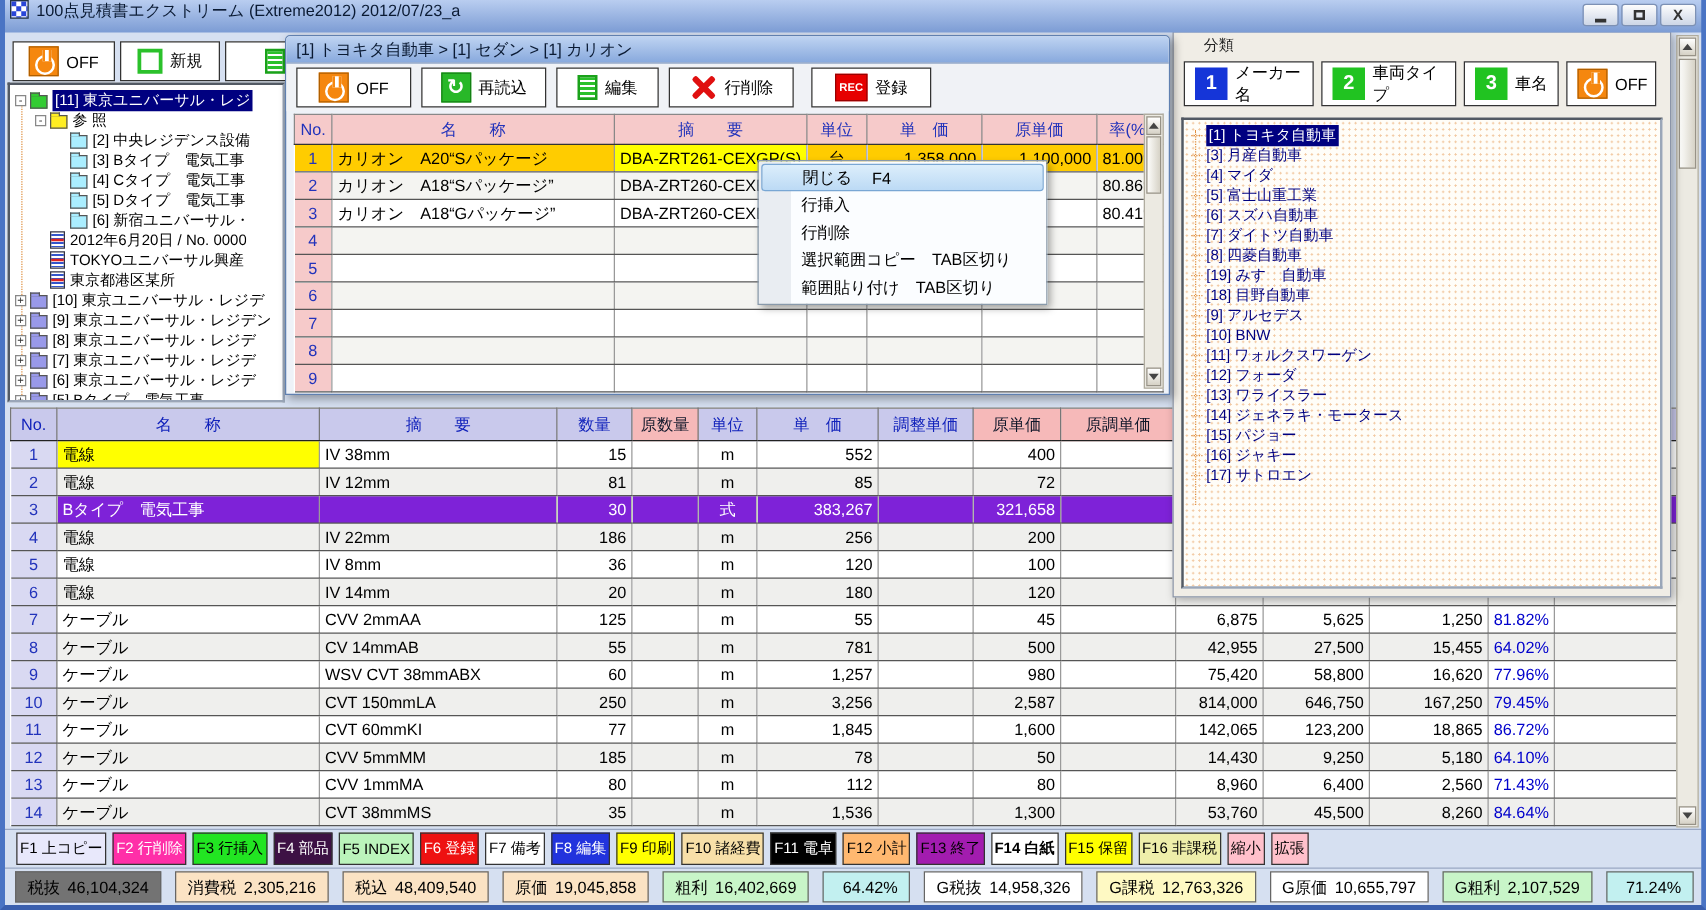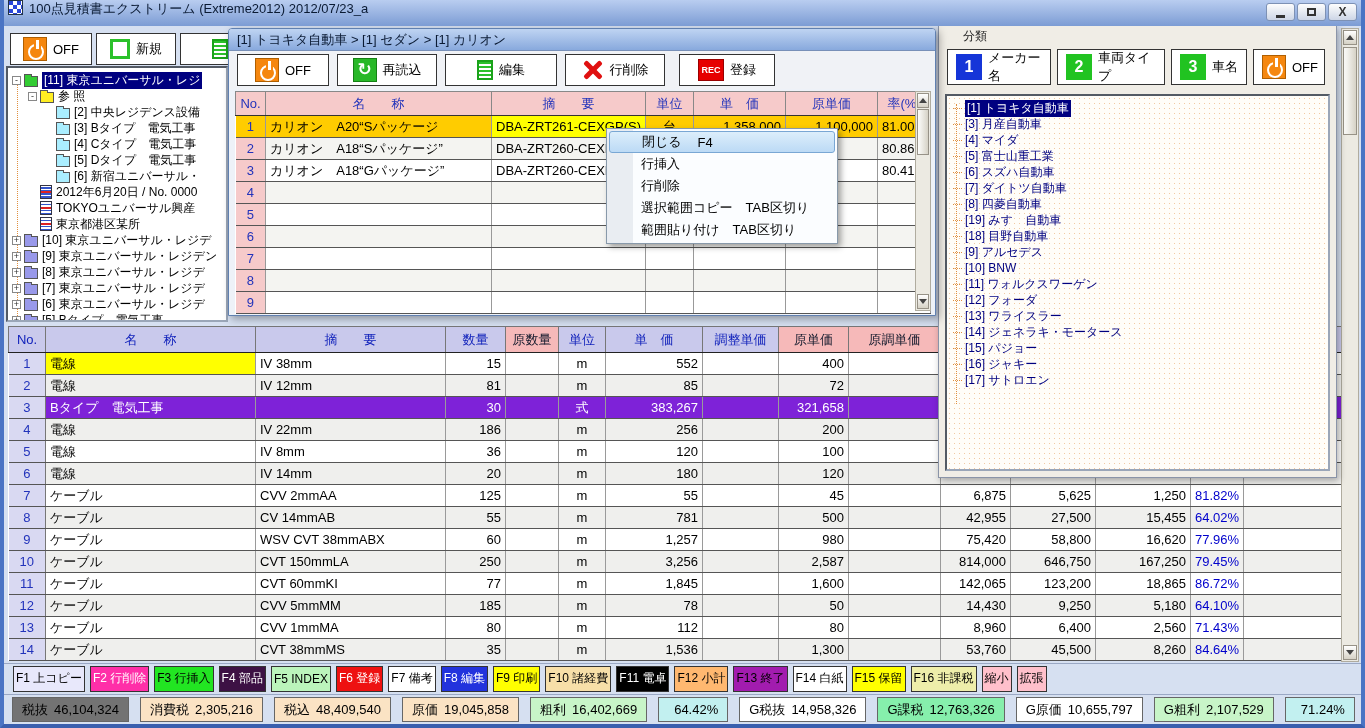--- a/index.html
+++ b/index.html
@@ -551,21 +551,21 @@
   </div>
   <div class="dlg-toolbar">
     <div class="dbtn" style="width:92px">
       <span class="pwr"></span>
       <span>OFF</span>
     </div>
     <div class="dbtn" style="width:100px">
       <span class="reload-ic">↻</span>
       <span>再読込</span>
     </div>
-    <div class="dbtn" style="width:112px">
+    <div class="dbtn" style="width:82px">
       <span class="doc-ic"></span>
       <span>編集</span>
     </div>
     <div class="dbtn" style="width:100px">
       <span class="x-ic"></span>
       <span>行削除</span>
     </div>
     <div class="dbtn" style="width:96px;margin-left:6px">
       <span class="rec-ic">REC</span>
       <span>登録</span>
@@ -813,21 +813,21 @@
     <div class="fnbtn" style="background-color: rgb(61, 17, 68); color: rgb(255, 255, 255);">F4 部品</div>
     <div class="fnbtn" style="background-color: rgb(187, 244, 187); color: rgb(0, 0, 0);">F5 INDEX</div>
     <div class="fnbtn" style="background-color: rgb(238, 17, 17); color: rgb(255, 255, 255);">F6 登録</div>
     <div class="fnbtn" style="background-color: rgb(255, 255, 255); color: rgb(0, 0, 0);">F7 備考</div>
     <div class="fnbtn" style="background-color: rgb(34, 51, 221); color: rgb(255, 255, 255);">F8 編集</div>
     <div class="fnbtn" style="background-color: rgb(255, 255, 0); color: rgb(0, 0, 0);">F9 印刷</div>
     <div class="fnbtn" style="background-color: rgb(247, 223, 168); color: rgb(0, 0, 0);">F10 諸経費</div>
     <div class="fnbtn" style="background-color: rgb(0, 0, 0); color: rgb(255, 255, 255);">F11 電卓</div>
     <div class="fnbtn" style="background-color: rgb(255, 184, 112); color: rgb(0, 0, 0);">F12 小計</div>
     <div class="fnbtn" style="background-color: #a21caf; color: rgb(0, 0, 0);">F13 終了</div>
-    <div class="fnbtn" style="background-color: rgb(255, 255, 255); color: rgb(0, 0, 0);">F14 白紙</div>
+    <div class="fnbtn" style="background-color: rgb(255, 255, 255); color: rgb(0, 0, 0); font-weight: bold;">F14 白紙</div>
     <div class="fnbtn" style="background-color: rgb(255, 255, 0); color: rgb(0, 0, 0);">F15 保留</div>
     <div class="fnbtn" style="background-color: rgb(238, 238, 170); color: rgb(0, 0, 0);">F16 非課税</div>
     <div class="fnbtn" style="background-color: rgb(255, 192, 203); color: rgb(0, 0, 0);">縮小</div>
     <div class="fnbtn" style="background-color: rgb(255, 192, 203); color: rgb(0, 0, 0);">拡張</div>
   </div>
 
 <div class="statusbar">
     <div class="stbox" style="background-color: #737373;">
     <span>税抜</span>
     <span>46,104,324</span>
@@ -849,21 +849,21 @@
     <span>16,402,669</span>
   </div>
     <div class="stbox" style="background-color: rgb(194, 240, 240);">
     <span></span>
     <span>64.42%</span>
   </div>
     <div class="stbox" style="background-color: rgb(255, 255, 255);">
     <span>G税抜</span>
     <span>14,958,326</span>
   </div>
-    <div class="stbox" style="background-color: #86efac;">
+    <div class="stbox" style="background-color: #fef9c3;">
     <span>G課税</span>
     <span>12,763,326</span>
   </div>
     <div class="stbox" style="background-color: rgb(255, 255, 255);">
     <span>G原価</span>
     <span>10,655,797</span>
   </div>
     <div class="stbox" style="background-color: rgb(200, 245, 200);">
     <span>G粗利</span>
     <span>2,107,529</span>

